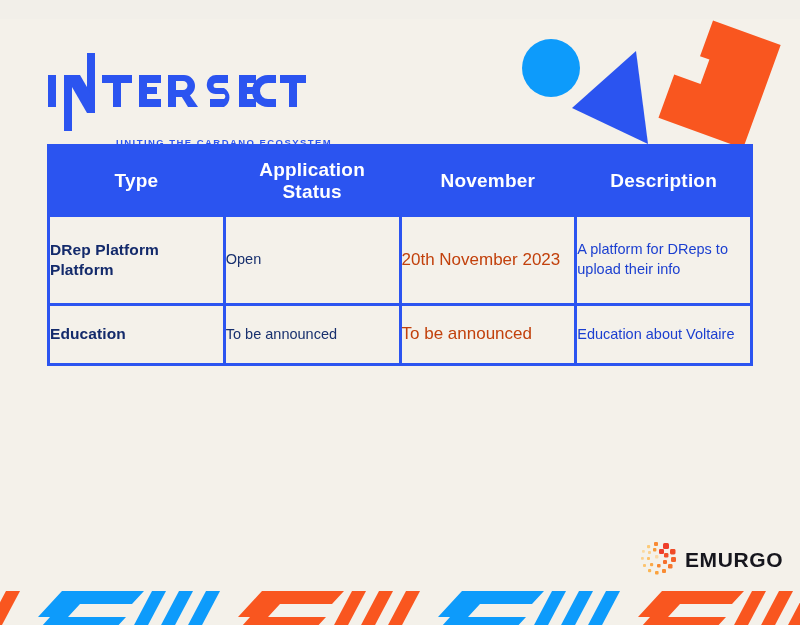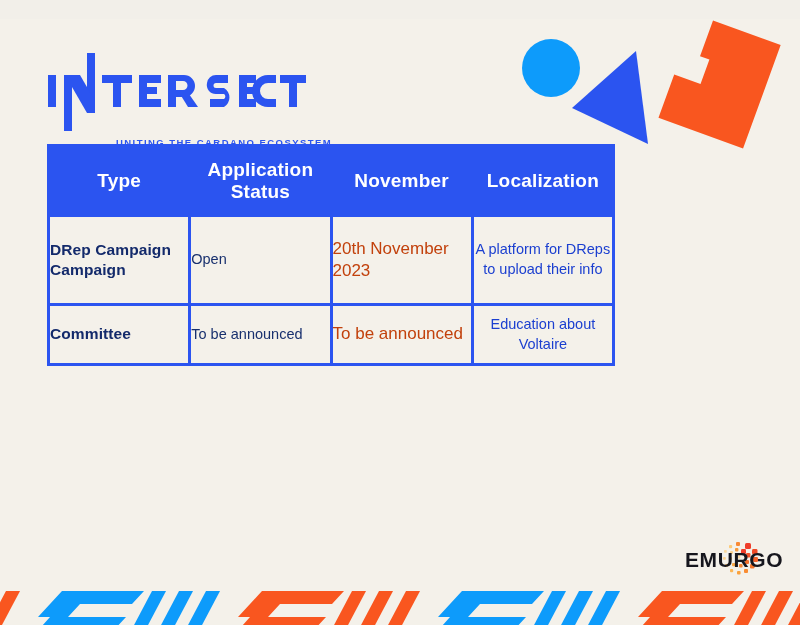--- a/index.html
+++ b/index.html
@@ -49,21 +49,21 @@
     font-weight: bold;
     color: #2b54f0;
     white-space: nowrap;
   }
 
   
   #table {
     position: absolute;
     left: 47px;
     top: 125px;
-    width: 568px;
+    width: 706px;
     border-collapse: collapse;
     table-layout: fixed;
   }
   #table th, #table td {
     border: 3px solid #2b54f0;
     padding: 0;
     vertical-align: middle;
   }
   #table thead th {
     background: #2b54f0;
@@ -100,35 +100,33 @@
     padding: 10px 0 10px 18px;
     font-size: 17px;
     line-height: 1.32;
     color: #c2410c;
   }
   .c-desc {
     padding: 10px 16px 10px 18px;
     font-size: 14.5px;
     line-height: 1.36;
     color: #1b3fd0;
-    text-align: center;
   }
   .row-h1 td { height: 86px; }
   .row-h2 td { height: 86px; }
   .row-h3 td { height: 57px; }
   .row-h4 td { height: 62px; }
 
   
   #emurgo {
     position: absolute;
     left: 638px;
     top: 519px;
     width: 124px;
     height: 44px;
-    text-align: right;
   }
   #emurgo-word {
     position: absolute;
     left: 47px;
     top: 10px;
     font-size: 21px;
     font-weight: bold;
     letter-spacing: .6px;
     color: #16161d;
   }
@@ -207,32 +205,32 @@
 
   <table id="table">
     <thead>
       <tr>
         <th>Type</th>
         <th>
           <span>Application</span><br>
           <span>Status</span>
         </th>
         <th>November</th>
-        <th>Localization</th>
+        <th>Description</th>
       </tr>
     </thead>
     <tbody>
       <tr class="row-h1">
-        <td class="c-type">DRep Campaign Campaign</td>
+        <td class="c-type">DRep Platform Platform</td>
         <td class="c-status">Open</td>
         <td class="c-deadline">20th November 2023</td>
         <td class="c-desc">A platform for DReps to upload their info</td>
       </tr>
       <tr class="row-h3">
-        <td class="c-type">Committee</td>
+        <td class="c-type">Education</td>
         <td class="c-status">To be announced</td>
         <td class="c-deadline">To be announced</td>
         <td class="c-desc">Education about Voltaire</td>
       </tr>
     </tbody>
   </table>
 
   <div id="emurgo">
     <svg width="42" height="42" viewBox="0 0 42 42" aria-hidden="true">
       <g>

